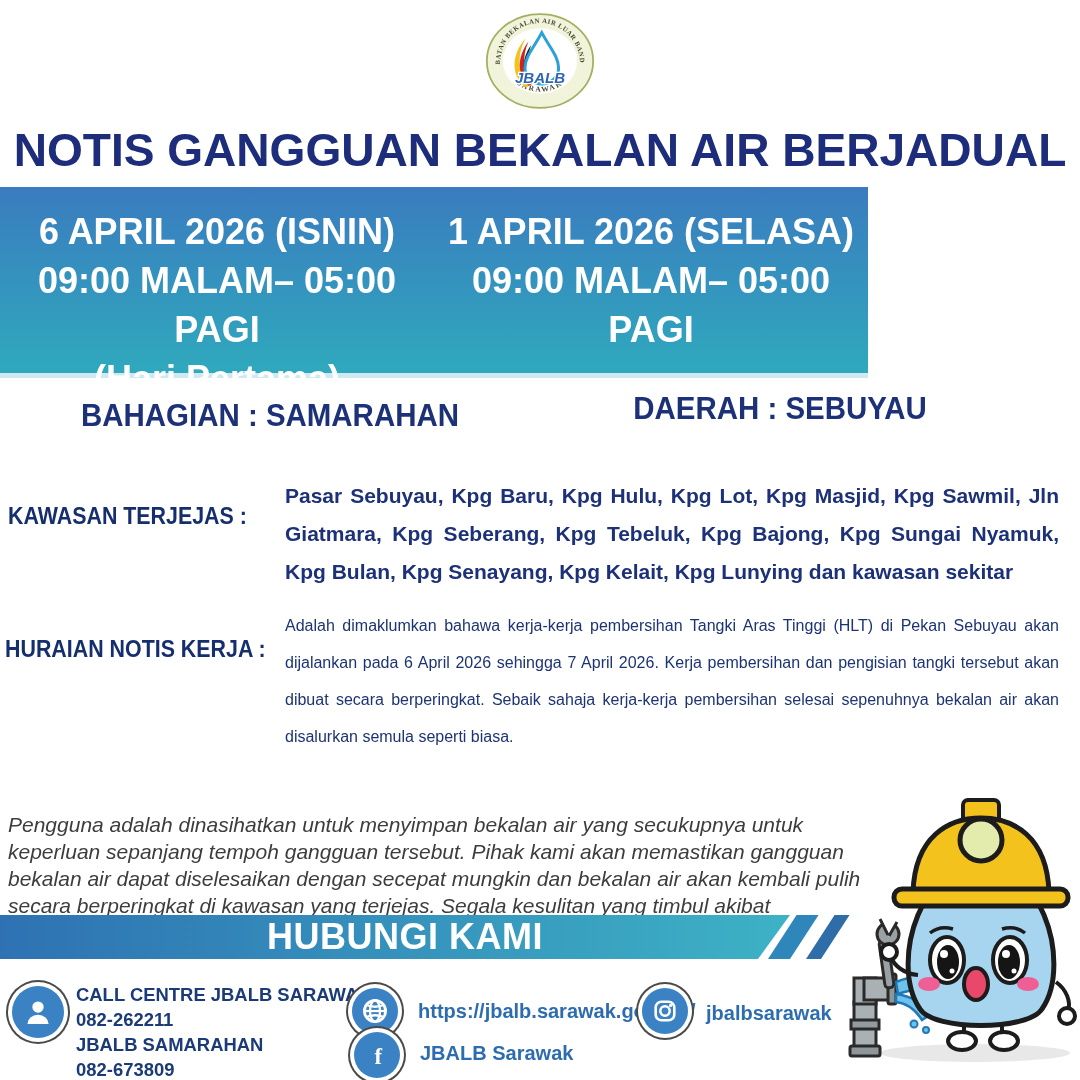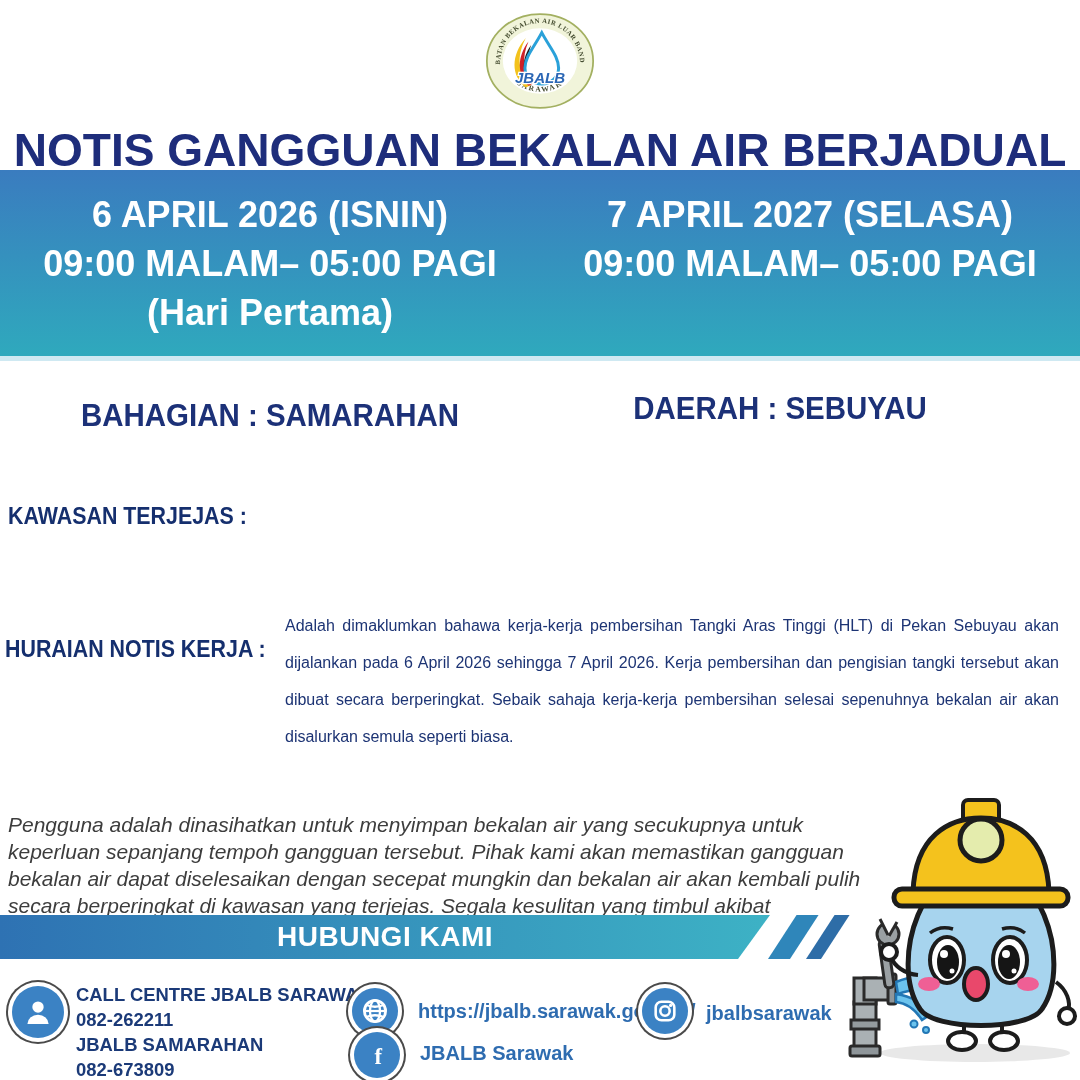--- a/index.html
+++ b/index.html
@@ -10,21 +10,21 @@
   
   .logo{position:absolute;left:478px;top:6px;}
   
   .title{
     position:absolute;left:0;top:122px;width:1080px;text-align:center;
     font-size:47px;font-weight:bold;color:#1e2d7b;letter-spacing:0px;
     transform:scaleX(0.98);transform-origin:center;
   }
   
   .band{
-    position:absolute;left:0;top:170px;width:1080px;height:186px;
+    position:absolute;left:0;top:187px;width:868px;height:186px;
     background:linear-gradient(180deg,#3a7cbf 0%,#2fa9bd 100%);
     border-bottom:5px solid #cfe9f2;display:flex;
   }
   .day{width:540px;text-align:center;padding-top:20px;color:#ffffff;
     font-weight:bold;font-size:36px;line-height:49px;}
   
   .bahagian{position:absolute;left:58px;top:398px;width:424px;text-align:center;
     font-size:31px;font-weight:bold;color:#1c3178;transform:scaleX(0.95);}
   .daerah{position:absolute;left:598px;top:391px;width:364px;text-align:center;
     font-size:31px;font-weight:bold;color:#1c3178;transform:scaleX(0.95);}
@@ -38,22 +38,22 @@
   .cnt-kawasan{top:477px;font-size:21px;font-weight:bold;line-height:38px;}
   .cnt-huraian{top:607px;font-size:16px;font-weight:normal;line-height:37px;color:#1d3474;}
   
   .advisory{position:absolute;left:8px;top:811px;width:858px;
     font-size:21px;font-style:italic;color:#3d3d3d;line-height:27px;}
   
   .contact-bar{
     position:absolute;left:0;top:915px;width:770px;height:44px;
     background:linear-gradient(90deg,#2e72b3,#3db2c5);
     clip-path:polygon(0 0,100% 0,calc(100% - 32px) 100%,0 100%);
-    color:#ffffff;font-size:28px;font-weight:bold;letter-spacing:0.5px;
-    text-align:center;line-height:44px;
+    color:#ffffff;font-size:36px;font-weight:bold;letter-spacing:0.5px;
+    text-align:center;line-height:44px;padding-left:20px;
   }
   .stripe{position:absolute;top:915px;height:44px;}
   .stripe1{left:768px;width:22px;background:#2f86ba;transform:skewX(-33deg);transform-origin:bottom left;}
   .stripe2{left:806px;width:15px;background:#2e6da7;transform:skewX(-33deg);transform-origin:bottom left;}
   
   .icon-circle{
     position:absolute;border-radius:50%;background:#3b82c4;
     box-shadow:0 0 0 4px #ffffff,0 0 0 6px #4a4a4a;
     display:flex;align-items:center;justify-content:center;
   }
@@ -103,29 +103,30 @@
 
   <div class="title">NOTIS GANGGUAN BEKALAN AIR BERJADUAL</div>
 
   <div class="band">
     <div class="day">
       <div>6 APRIL 2026 (ISNIN)</div>
       <div>09:00 MALAM– 05:00 PAGI</div>
       <div>(Hari Pertama)</div>
     </div>
     <div class="day">
-      <div>7 APRIL 2027 (SELASA)</div>
+      <div>1 APRIL 2026 (SELASA)</div>
       <div>09:00 MALAM– 05:00 PAGI</div>
     </div>
   </div>
 
   <div class="bahagian">BAHAGIAN : SAMARAHAN</div>
   <div class="daerah">DAERAH : SEBUYAU</div>
 
   <div class="sec-label lbl-kawasan">KAWASAN TERJEJAS :</div>
+  <div class="sec-content cnt-kawasan">Pasar Sebuyau, Kpg Baru, Kpg Hulu, Kpg Lot, Kpg Masjid, Kpg Sawmil, Jln Giatmara, Kpg Seberang, Kpg Tebeluk, Kpg Bajong, Kpg Sungai Nyamuk, Kpg Bulan, Kpg Senayang, Kpg Kelait, Kpg Lunying dan kawasan sekitar</div>
 
   <div class="sec-label lbl-huraian">HURAIAN NOTIS KERJA :</div>
   <div class="sec-content cnt-huraian">Adalah dimaklumkan bahawa kerja-kerja pembersihan Tangki Aras Tinggi (HLT) di Pekan Sebuyau akan dijalankan pada 6 April 2026 sehingga 7 April 2026. Kerja pembersihan dan pengisian tangki tersebut akan dibuat secara berperingkat. Sebaik sahaja kerja-kerja pembersihan selesai sepenuhnya bekalan air akan disalurkan semula seperti biasa.</div>
 
   <div class="advisory">Pengguna adalah dinasihatkan untuk menyimpan bekalan air yang secukupnya untuk keperluan sepanjang tempoh gangguan tersebut. Pihak kami akan memastikan gangguan bekalan air dapat diselesaikan dengan secepat mungkin dan bekalan air akan kembali pulih secara berperingkat di kawasan yang terjejas. Segala kesulitan yang timbul akibat gangguan ini adalah sangat dikesali.</div>
 
   <div class="contact-bar">
     <span>HUBUNGI KAMI</span>
   </div>
   <div class="stripe stripe1"></div>

